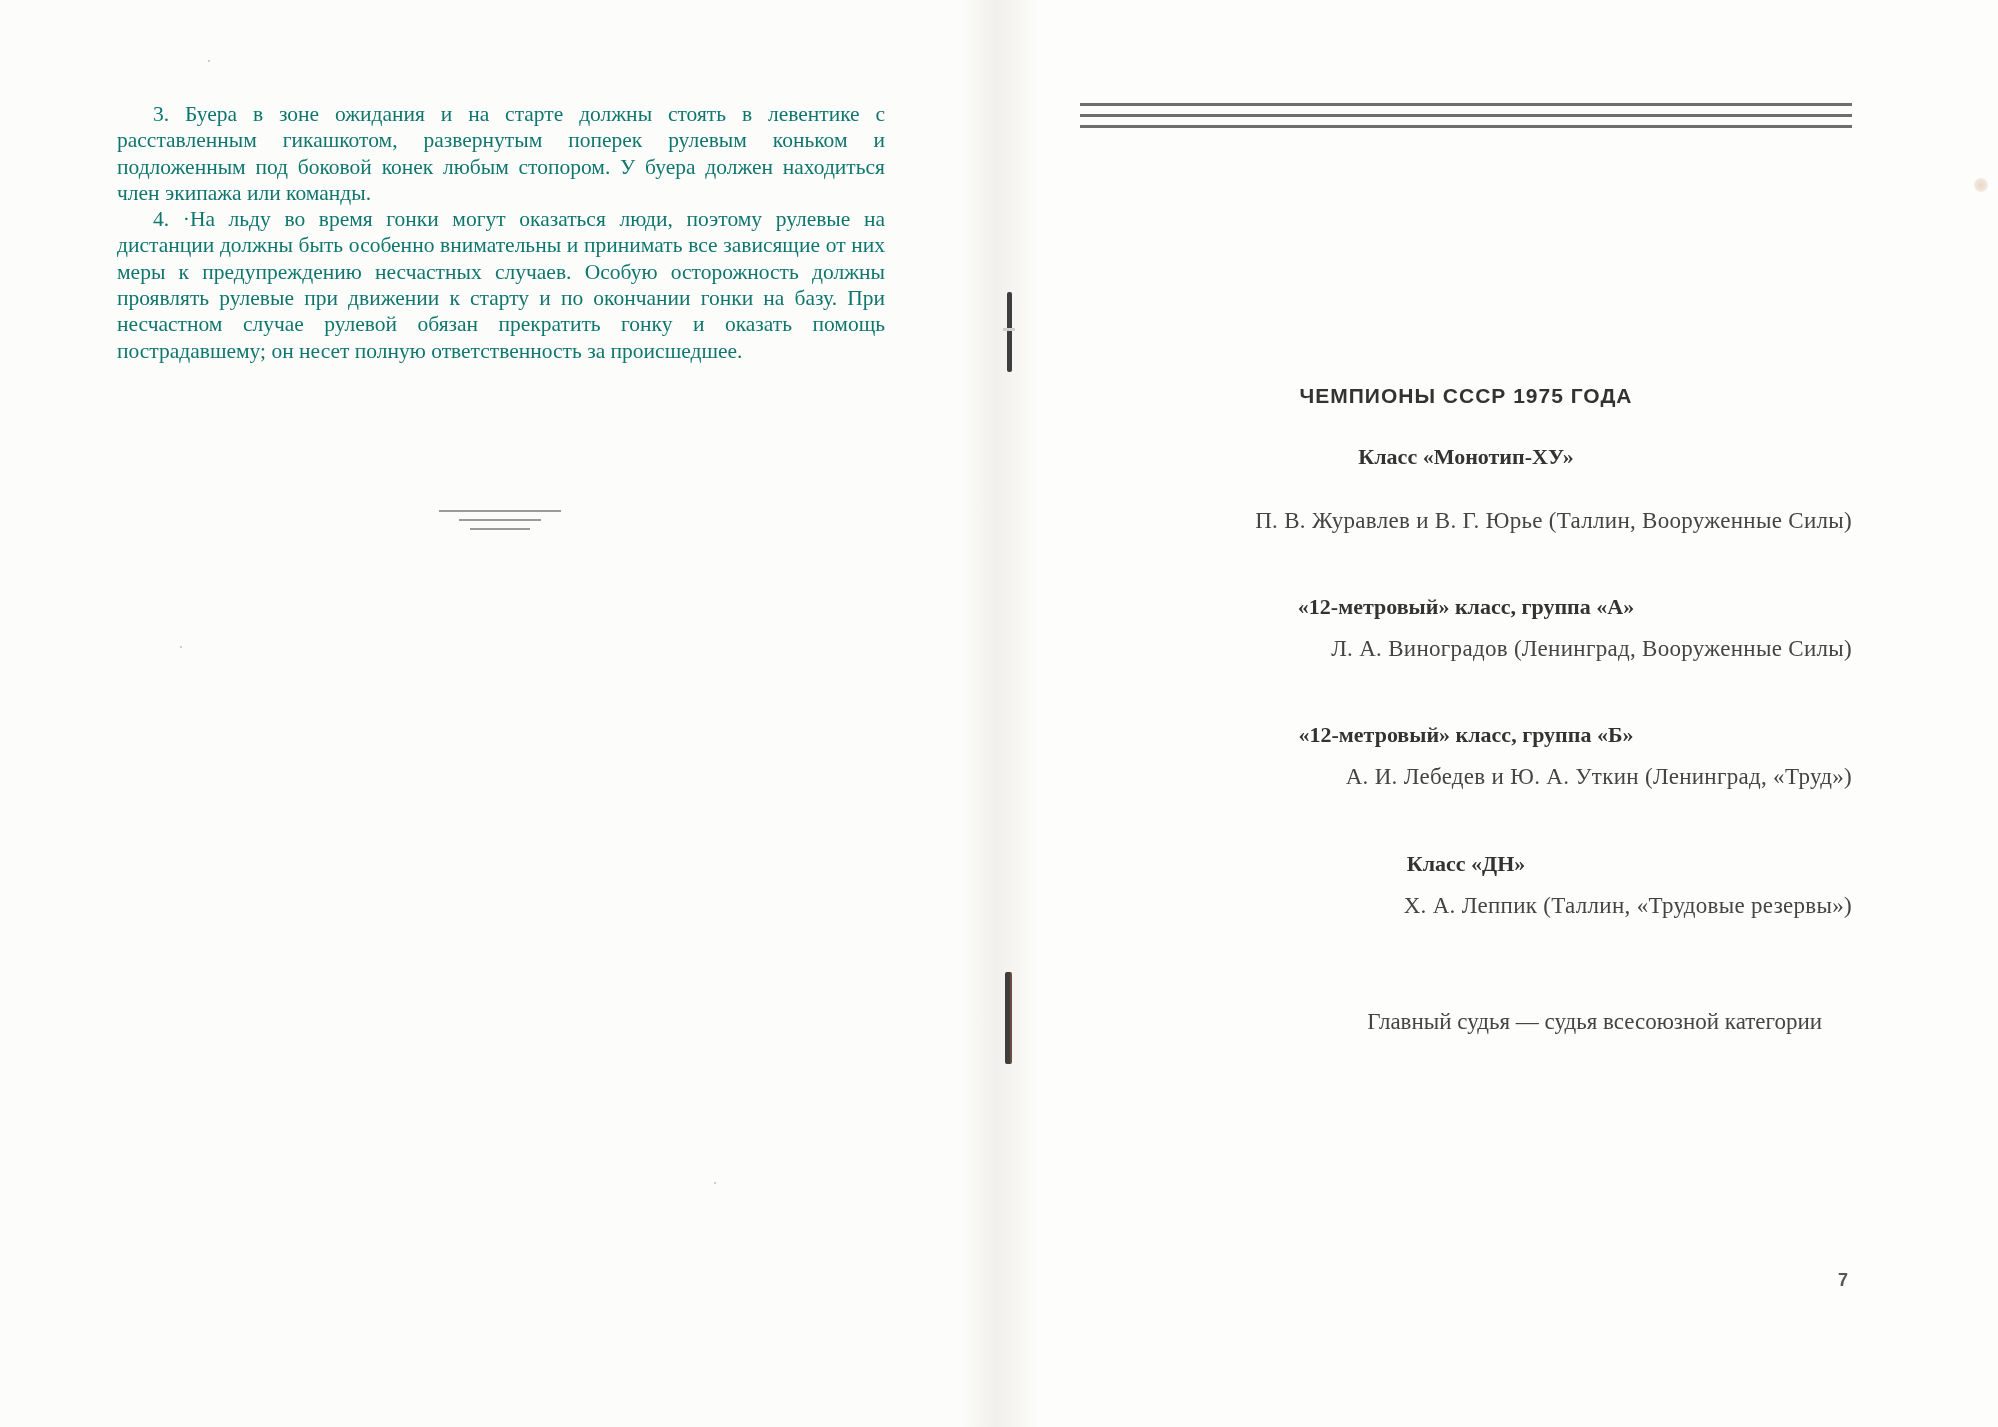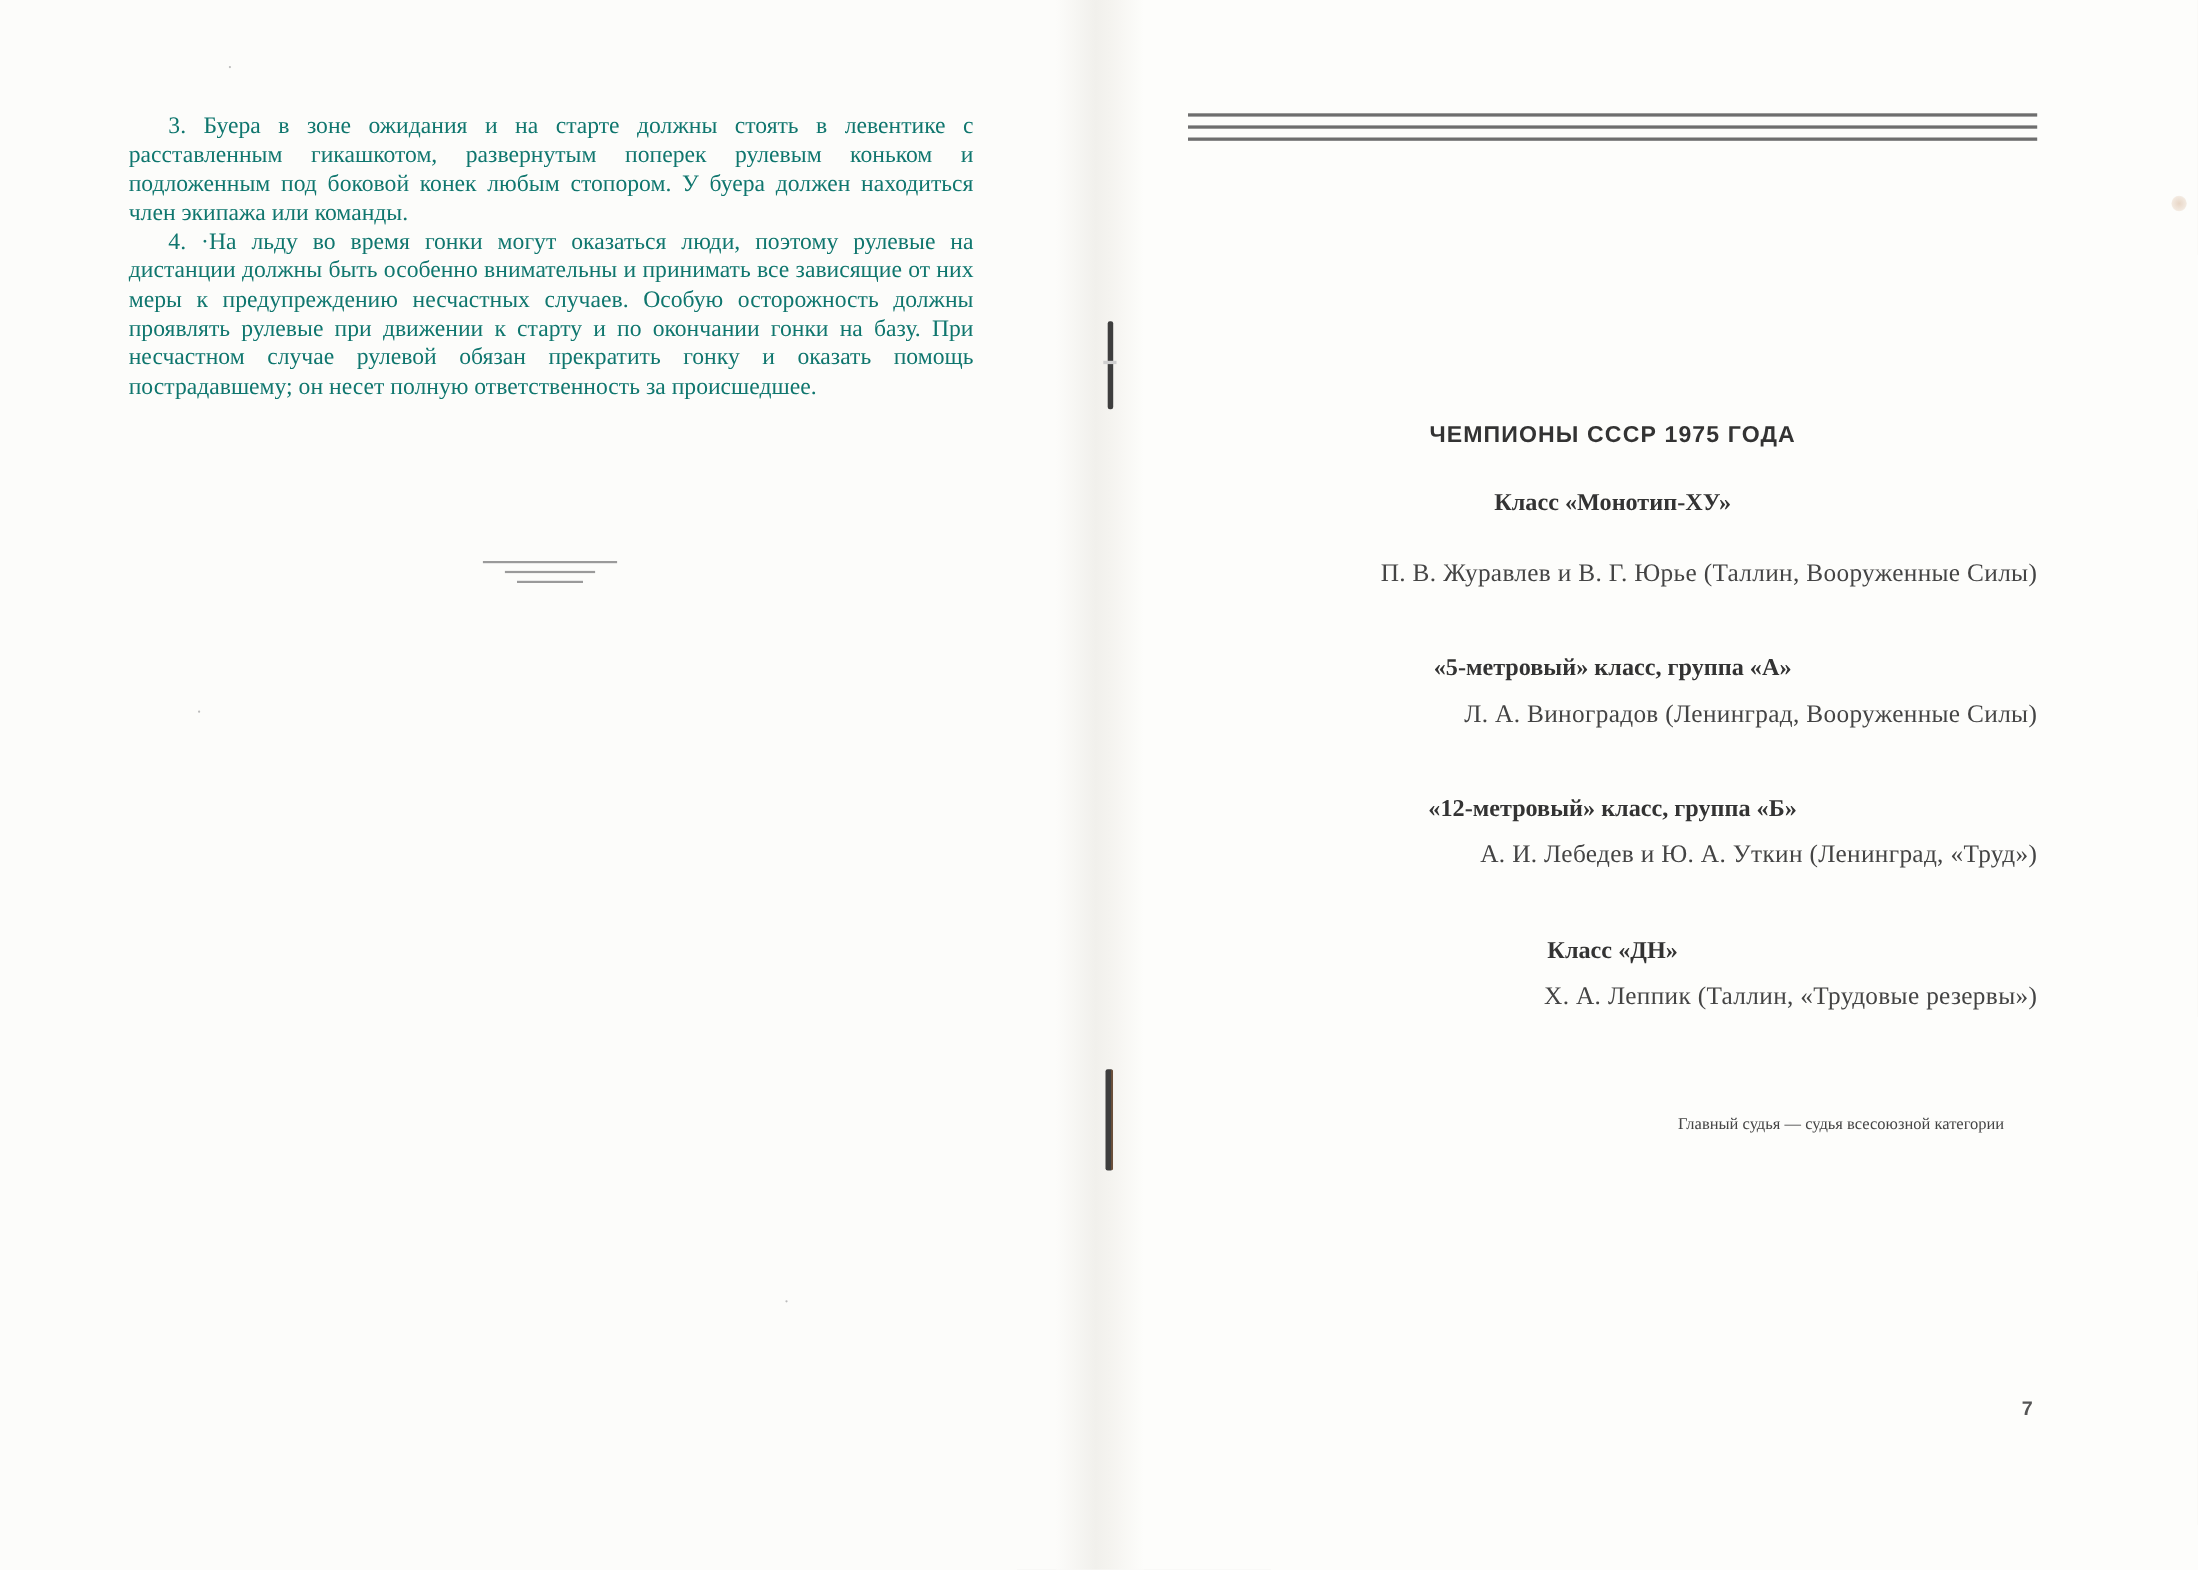--- a/index.html
+++ b/index.html
@@ -46,21 +46,21 @@
   .class-heading {
     position: absolute; left: 1080px; width: 772px; text-align: center;
     font-weight: bold; font-size: 22px; color: #333;
   }
   .winner {
     position: absolute; left: 1080px; width: 772px; text-align: right;
     font-size: 23px; color: #444; letter-spacing: 0.3px;
   }
   .judge {
     position: absolute; right: 176px; top: 1006px; text-align: right;
-    font-size: 15px; color: #444; line-height: 32px;
+    font-size: 23px; color: #444; line-height: 32px;
   }
   .judge .name { font-weight: bold; color: #333; }
   .page-number {
     position: absolute; left: 1838px; top: 1270px;
     font-family: "Liberation Sans", sans-serif; font-weight: bold; font-size: 18px; color: #555;
   }
   .staple {
     position: absolute; width: 5px; background: #3e3e3e; border-radius: 2px;
   }
   .staple-top { left: 1007px; top: 292px; height: 80px; }
@@ -102,21 +102,21 @@
   <div></div>
   <div></div>
   <div></div>
 </div>
 
 <div class="title">ЧЕМПИОНЫ СССР 1975 ГОДА</div>
 
 <div class="class-heading" style="top:444px;">Класс «Монотип-ХУ»</div>
 <div class="winner" style="top:508px;">П. В. Журавлев и В. Г. Юрье (Таллин, Вооруженные Силы)</div>
 
-<div class="class-heading" style="top:594px;">«5-метровый» класс, группа «А»</div>
+<div class="class-heading" style="top:594px;">«12-метровый» класс, группа «А»</div>
 <div class="winner" style="top:636px;">Л. А. Виноградов (Ленинград, Вооруженные Силы)</div>
 
 <div class="class-heading" style="top:722px;">«12-метровый» класс, группа «Б»</div>
 <div class="winner" style="top:764px;">А. И. Лебедев и Ю. А. Уткин (Ленинград, «Труд»)</div>
 
 <div class="class-heading" style="top:851px;">Класс «ДН»</div>
 <div class="winner" style="top:893px;">Х. А. Леппик (Таллин, «Трудовые резервы»)</div>
 
 <div class="judge">
   <div>Главный судья — судья всесоюзной категории</div>

